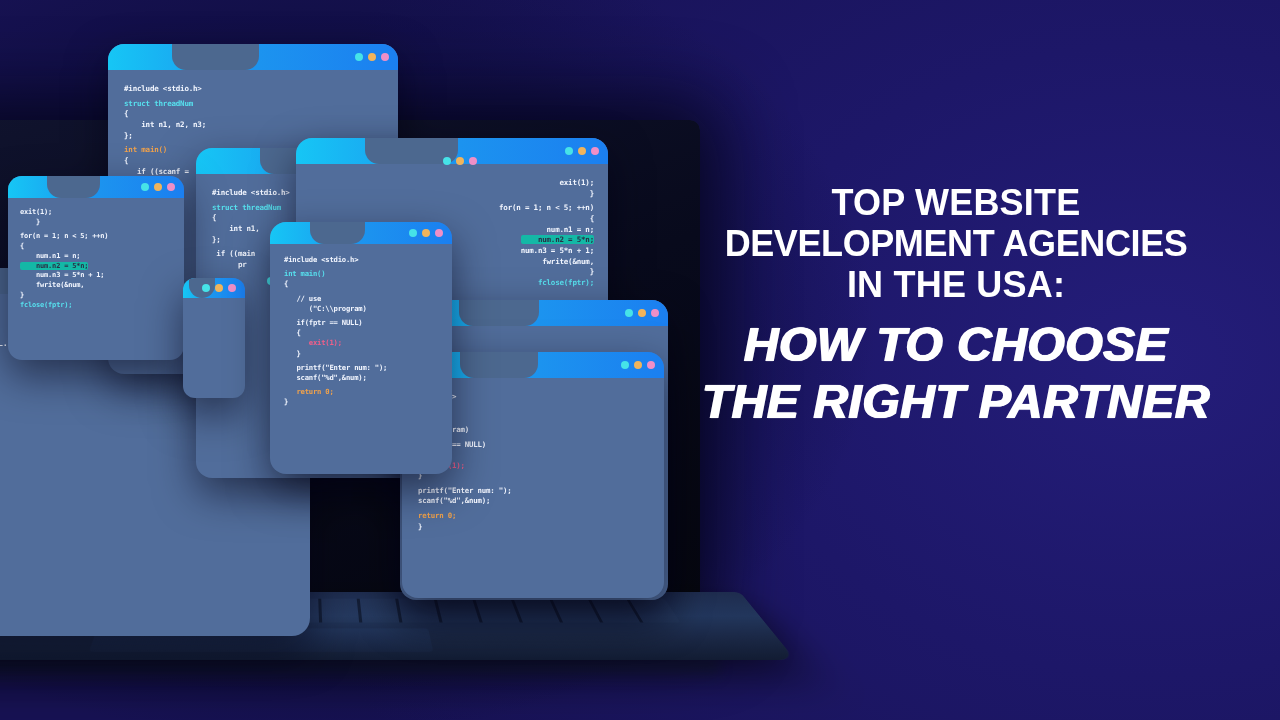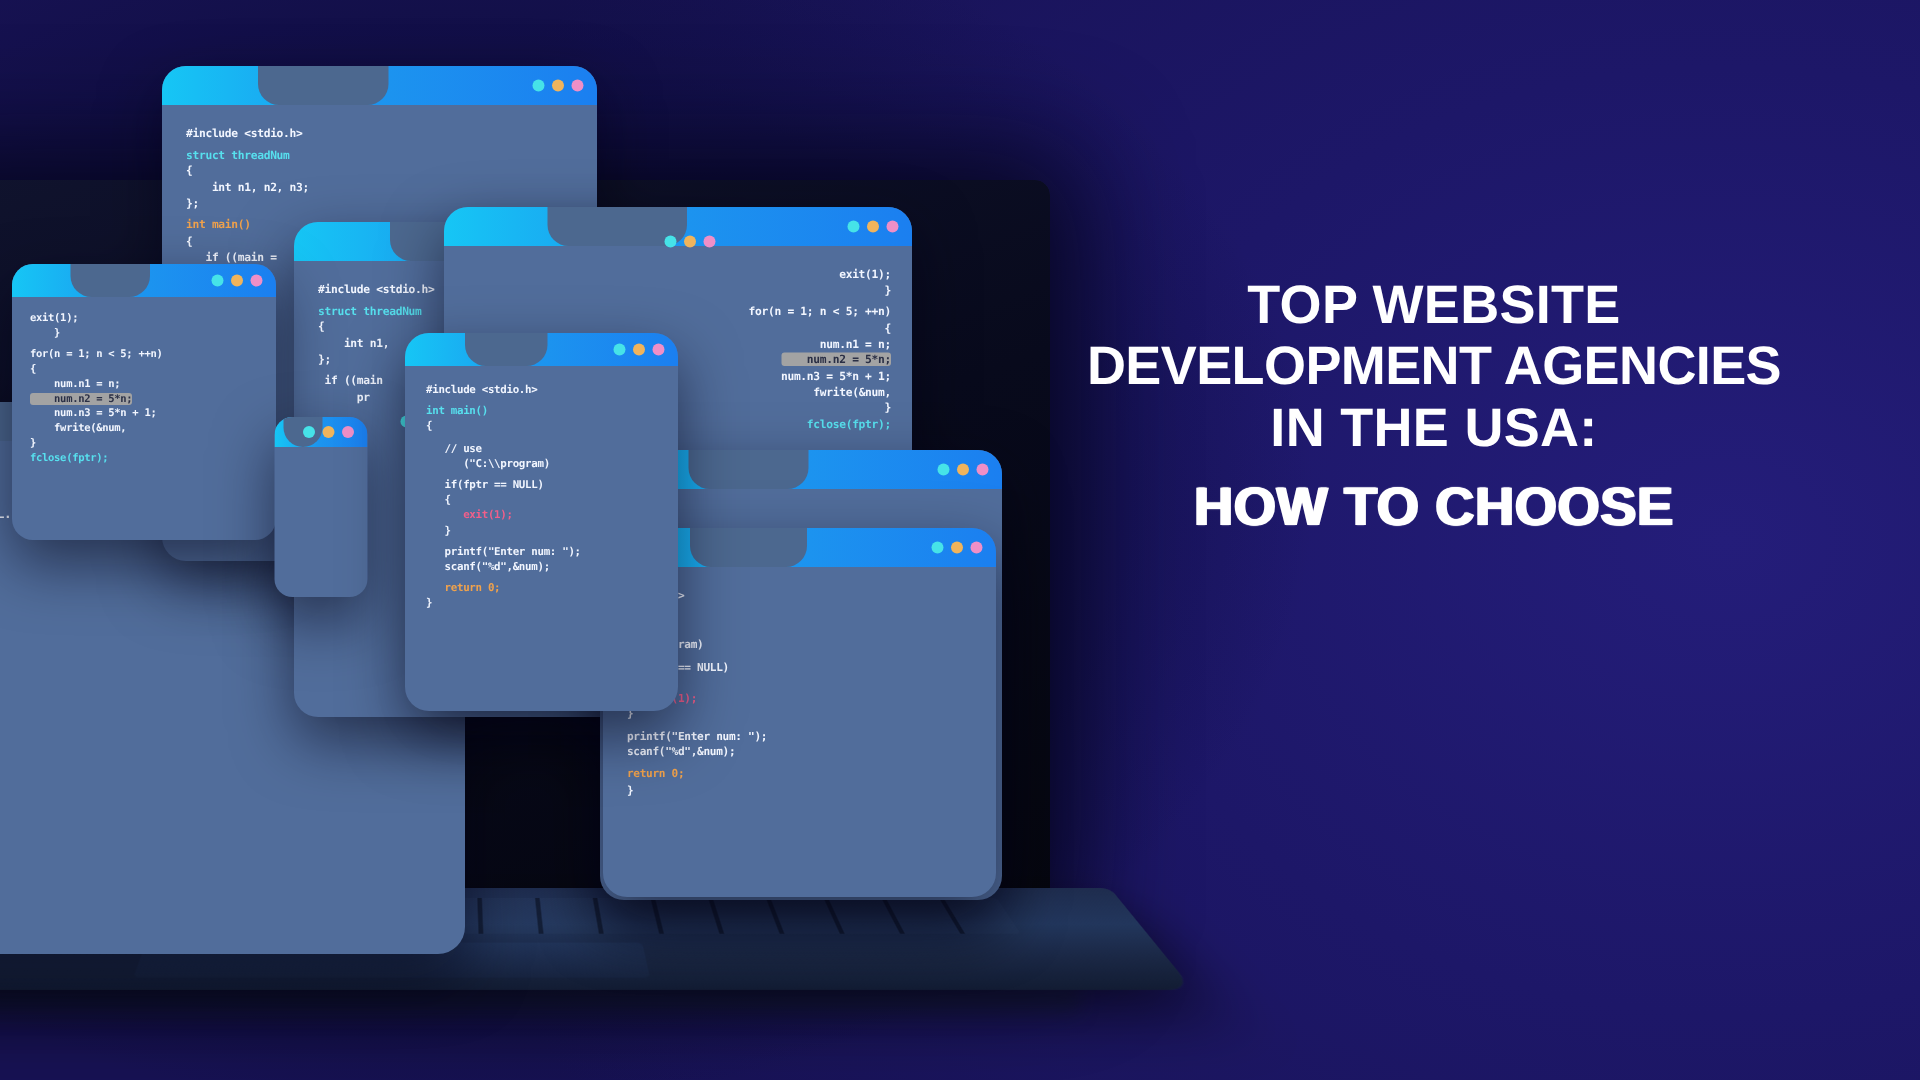--- a/index.html
+++ b/index.html
@@ -105,21 +105,21 @@
     padding:14px 14px 12px 16px;
     font-family:"DejaVu Sans Mono", monospace;
     font-weight:700;
     color:#f2f6ff;
     white-space:pre;
     line-height:1.42;
     letter-spacing:-0.2px;
   }
   .err  { color:#f25f8a; }
   .ret  { color:#f0a24c; }
-  .hl   { background:#a3a3a3; color:#2a2f45; border-radius:2px; }
+  .hl   { background:#14b8a6; color:#2a2f45; border-radius:2px; }
   .cy   { color:#57e0ee; }
   .blank{ display:block; height:.55em; }
 
   
   #win-back-left {
     left:-210px; top:268px; width:520px; height:368px;
     border-radius:18px;
   }
   #win-back-left .code { font-size:8.5px; }
 
@@ -184,26 +184,27 @@
     font-weight:700;
     letter-spacing:0.2px;
     white-space:nowrap;
   }
   .hl-1, .hl-2, .hl-3 {
     font-size:36px;
     line-height:1.14;
   }
   .hl-2 { letter-spacing:-0.4px;text-align:center; }
   .hl-4, .hl-5 {
-    font-size:36px;
+    font-size:48px;
     line-height:1.18;
     font-weight:700;
     letter-spacing:0.5px;
     font-stretch:condensed;
     text-shadow:0 0 1px #fff, 0.9px 0 0 #fff, -0.9px 0 0 #fff;
+    font-style:italic;
   }
   .hl-4 { margin-top:12px; }
 </style>
 </head>
 <body>
 
 <div id="stage">
 
   <div class="laptop-screen"></div>
   <div class="laptop-foot"></div>
@@ -234,21 +235,21 @@
         <span class="dot d-pink"></span>
       </div>
     </div>
     <div class="code"><span>#include &lt;stdio.h&gt;</span>
 <span class="blank"></span><span class="cy">struct threadNum</span>
 <span>{</span>
 <span>    int n1, n2, n3;</span>
 <span>};</span>
 <span class="blank"></span><span class="ret">int main()</span>
 <span>{</span>
-<span>   if ((main =</span>
+<span>   if ((scanf =</span>
 <span>      pr</span></div>
   </div>
 
   <div class="win" id="win-mid">
     <div class="win-bar">
       <div class="dots">
         <span class="dot d-cyan"></span>
         <span class="dot d-orange"></span>
         <span class="dot d-pink"></span>
       </div>
@@ -364,15 +365,16 @@
 <span>scanf("%d",&amp;num);</span>
 <span class="blank"></span><span class="ret">return 0;</span>
 <span>}</span></div>
   </div>
 
   <div class="headline">
     <span class="hl-line hl-1">TOP WEBSITE</span>
     <span class="hl-line hl-2">DEVELOPMENT AGENCIES</span>
     <span class="hl-line hl-3">IN THE USA:</span>
     <span class="hl-line hl-4">HOW TO CHOOSE</span>
+    <span class="hl-line hl-5">THE RIGHT PARTNER</span>
   </div>
 
 </div>
 
 </body></html>

